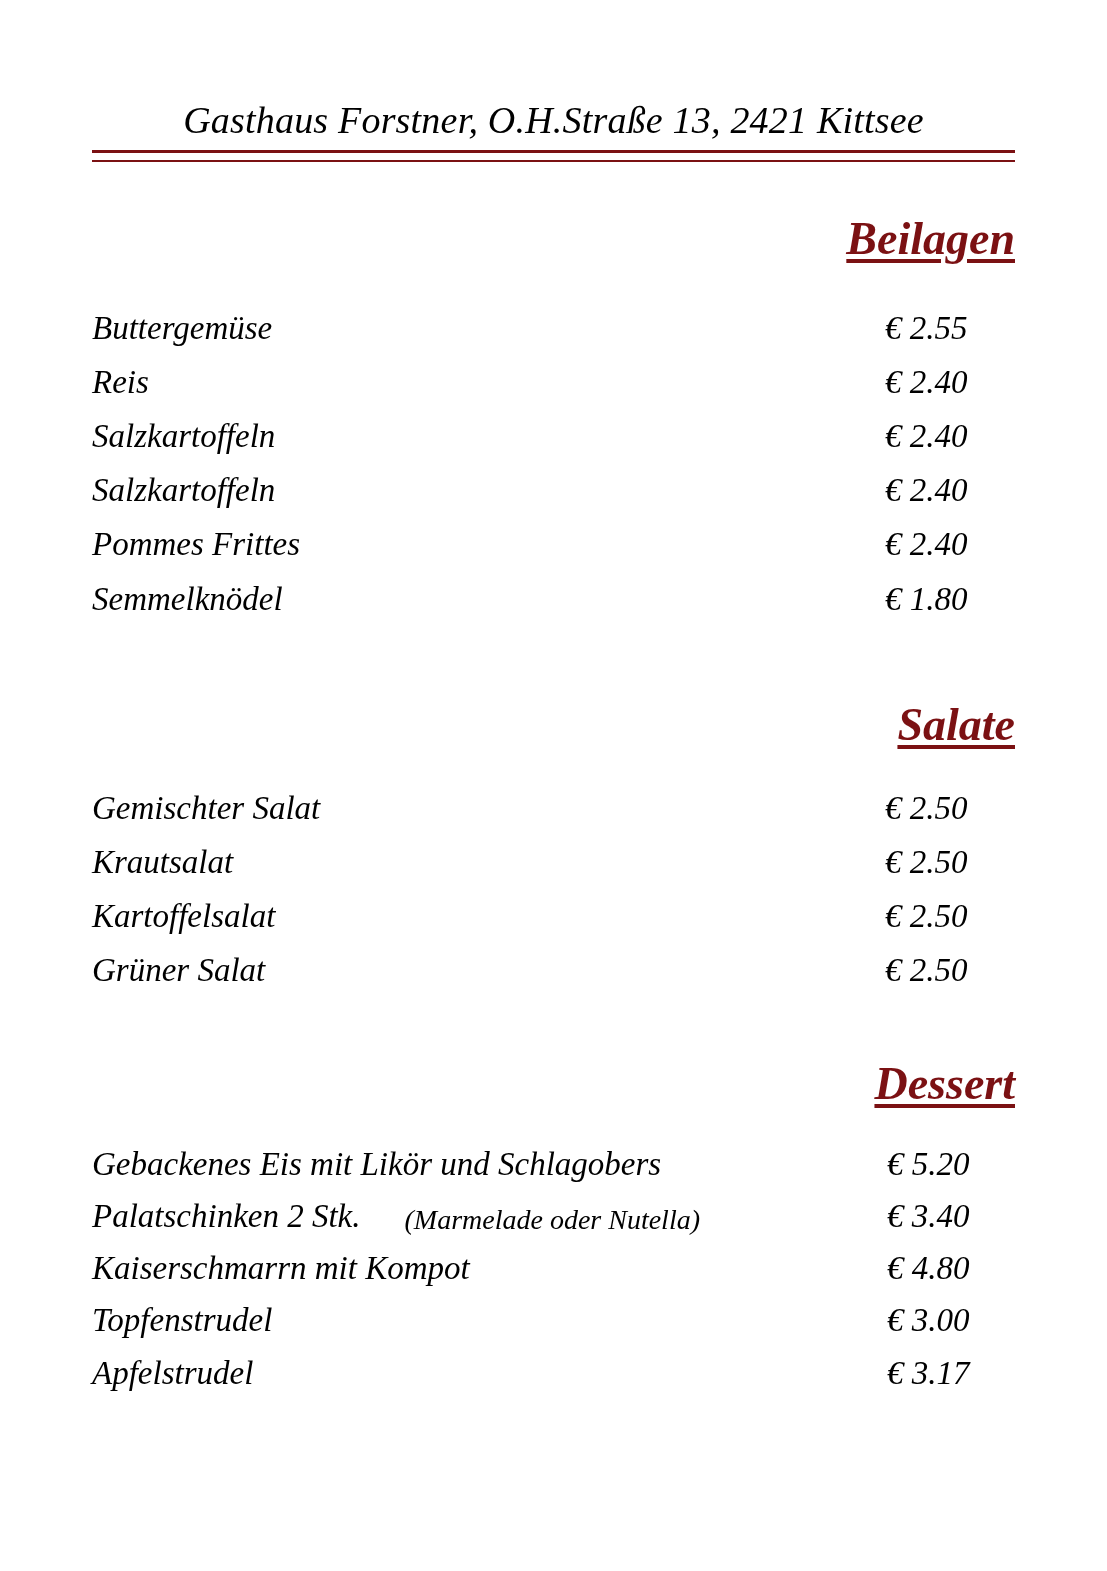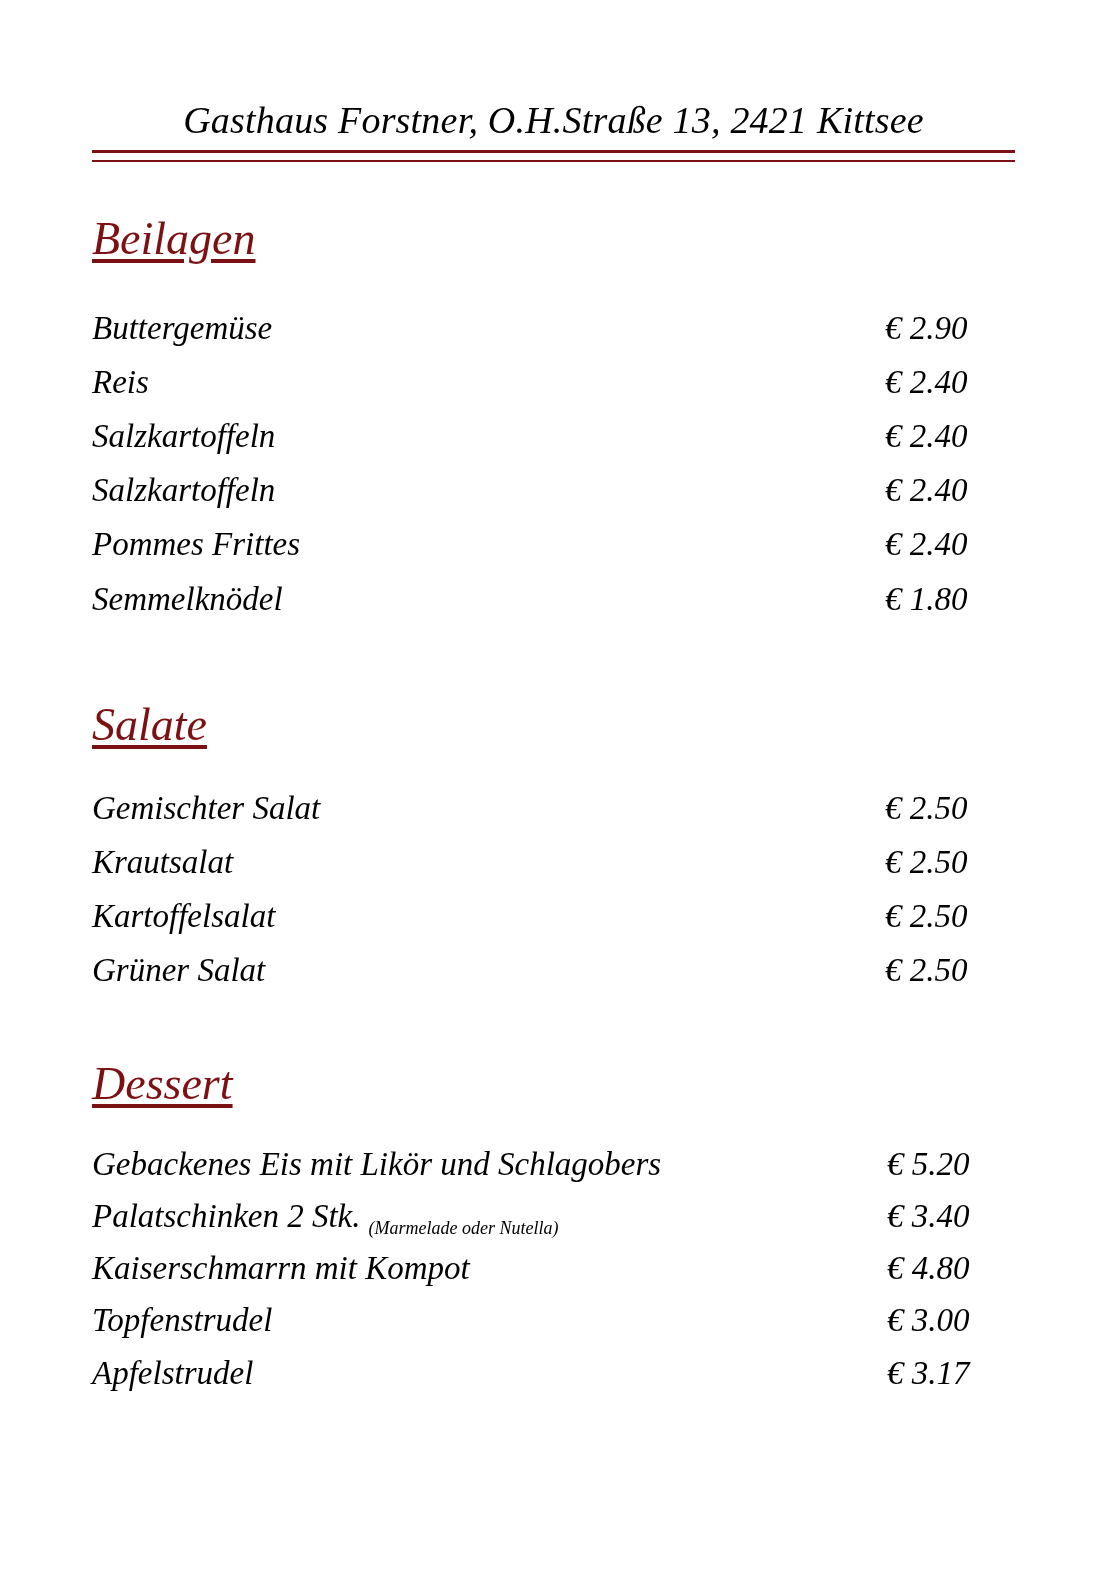--- a/index.html
+++ b/index.html
@@ -31,56 +31,57 @@
     white-space: nowrap;
   }
   .header-rule {
     margin-top: 8px;
     height: 7px;
     border-top: 3px solid #7b1113;
     border-bottom: 2px solid #7b1113;
     background: #ffffff;
   }
   .section-title {
-    text-align: left;
+    text-align: right;
     color: #7b1113;
-    font-weight: normal;
+    font-weight: bold;
     font-style: italic;
     font-size: 46px;
     text-decoration: underline;
     text-underline-offset: 5px;
   }
   .sec-beilagen { margin-top: 50px; }
   .sec-salate   { margin-top: 72px; }
   .sec-dessert  { margin-top: 60px; }
 
   .items {
     margin-top: 36px;
   }
   .item {
     display: flex;
     align-items: baseline;
     font-style: italic;
     font-size: 33px;
     line-height: 1.64;
     white-space: nowrap;
+    gap: 36px;
   }
   .item .name {
     flex: 0 0 auto;
   }
   .item .spacer {
     flex: 1 1 auto;
   }
   .item .price {
     flex: 0 0 auto;
     width: 130px;
     text-align: left;
   }
   .item .note {
-    font-size: 18px;
+    font-size: 28px;
     font-style: italic;
     margin-left: 8px;
   }
   .items-salate { margin-top: 30px; }
   .items-dessert { margin-top: 28px; }
   .items-dessert .item { line-height: 1.58; align-items: flex-end; }
   .items-dessert .price { width: 128px; }
 </style>
 </head>
 <body>
@@ -88,21 +89,21 @@
 <div class="page">
 
   <div class="header">Gasthaus Forstner, O.H.Straße 13, 2421 Kittsee</div>
   <div class="header-rule"></div>
 
   <div class="section-title sec-beilagen">Beilagen</div>
   <div class="items items-beilagen">
     <div class="item">
       <span class="name">Buttergemüse</span>
       <span class="spacer"></span>
-      <span class="price">€ 2.90</span>
+      <span class="price">€ 2.55</span>
     </div>
     <div class="item">
       <span class="name">Reis</span>
       <span class="spacer"></span>
       <span class="price">€ 2.40</span>
     </div>
     <div class="item">
       <span class="name">Salzkartoffeln</span>
       <span class="spacer"></span>
       <span class="price">€ 2.40</span>

